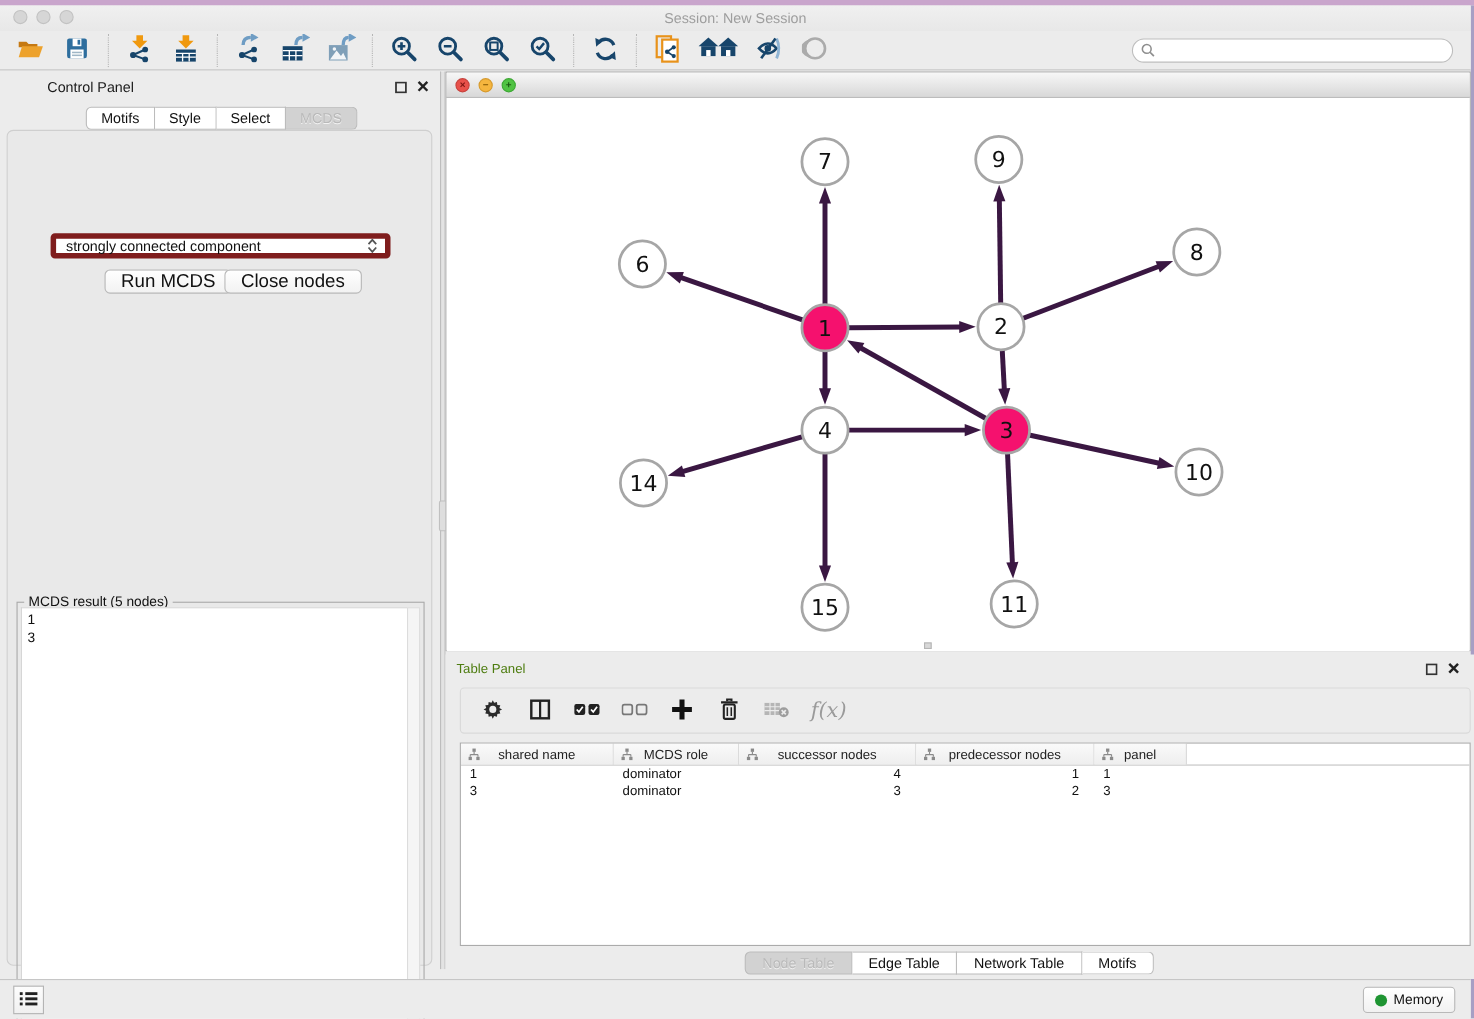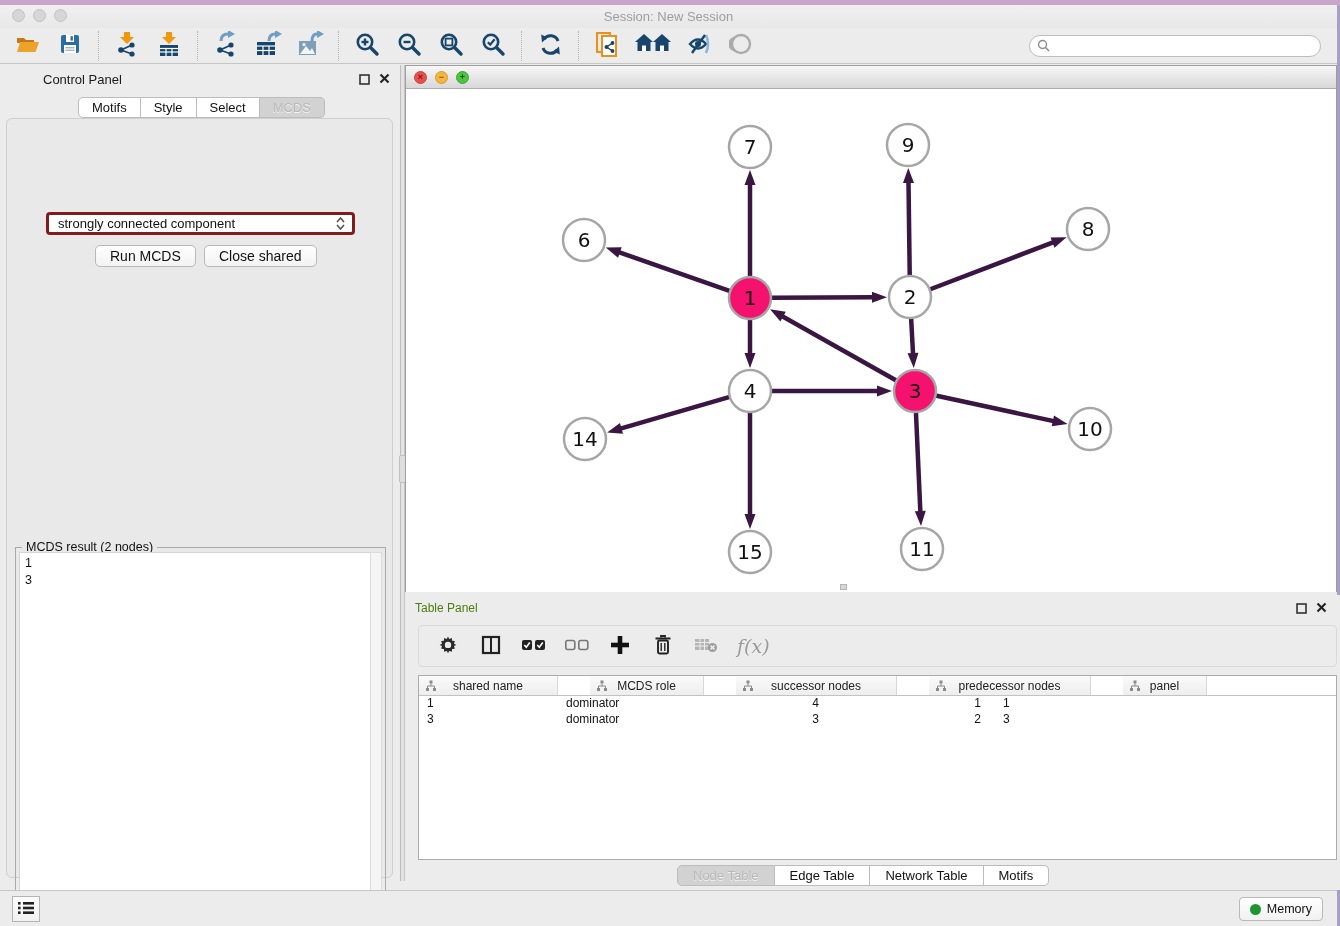--- a/index.html
+++ b/index.html
@@ -50,26 +50,26 @@
   .seg { background:#fff; border:1px solid #bcbcbc; border-left:none; padding:0 13px;
     display:flex; align-items:center; font-size:13px; color:#111; cursor:default; white-space:nowrap; }
   .seg:first-child { border-left:1px solid #bcbcbc; border-radius:5px 0 0 5px; }
   .seg:last-child { border-radius:0 5px 5px 0; }
   .seg.selected { background:#d2d2d2; color:#b9b9b9; text-shadow:0 1px 0 #f2f2f2; }
 
   .cp-body { position:absolute; left:6px; top:53px; width:387px; height:760px;
     background:#e9e9e9; border:1px solid #cfcfcf; border-radius:6px; }
   .opt-label { position:absolute; left:0; width:100%; top:72px; text-align:center; font-size:13px; color:#111; }
   .combo { position:absolute; left:39px; top:93px; width:309px; height:23px; background:#fff;
-    border:3px solid #7f1d1d; border-radius:4px; display:flex; align-items:center; cursor:default; }
+    border:5px solid #7f1d1d; border-radius:4px; display:flex; align-items:center; cursor:default; }
   .combo-text { flex:1; padding-left:9px; font-size:13px; color:#111; }
   .combo-stepper { width:20px; display:flex; flex-direction:column; align-items:center; gap:1px; padding-right:4px; }
   .cp-btn { position:absolute; height:22px; background:linear-gradient(#ffffff,#f2f2f2);
     border:1px solid #b9b9b9; border-radius:5px; font-family:"Liberation Sans",sans-serif;
-    font-size:14px; color:#111; padding:0 14px; cursor:default; }
+    font-size:17px; color:#111; padding:0 14px; cursor:default; }
   .btn-run { left:88px; top:126px; }
   .btn-closepanel { left:197px; top:126px; }
 
   .result-group { position:absolute; left:8px; top:428px; width:371px; height:384px;
     border:1px solid #a9a9a9; }
   .result-legend { position:absolute; left:6px; top:-8px; background:#e9e9e9; padding:0 4px;
     font-size:12.5px; color:#111; }
   .result-text { position:absolute; left:3px; top:4px; right:15px; bottom:3px; background:#fff;
     border:1px solid #d6d6d6; border-right:none; font-family:"Liberation Sans",sans-serif;
     font-size:12.5px; color:#111; padding:2px 0 0 5px; line-height:17px; white-space:pre; }
@@ -103,21 +103,21 @@
   .table-panel .panel-float { right:33px; top:7px; }
   .table-panel .panel-close { right:13px; top:6px; }
   .tp-toolbar { position:absolute; left:13px; top:30px; width:919px; height:42px;
     background:#ececec; border:1px solid #d9d9d9; border-radius:4px;
     display:flex; align-items:center; gap:19px; padding-left:17px; }
   .tp-icon { display:flex; align-items:center; justify-content:center; width:24px; height:24px; cursor:default; }
   .fx-label { font-family:"DejaVu Serif", serif; font-style:italic; font-size:19px; color:#9a9a9a; cursor:default; }
 
   .tp-table { position:absolute; left:13px; top:80px; width:919px; height:185px;
     background:#fff; border:1px solid #ababab; overflow:hidden; }
-  .tp-thead { display:flex; height:20px; border-bottom:1px solid #c2c2c2;gap:32px; }
+  .tp-thead { display:flex; height:20px; border-bottom:1px solid #c2c2c2; }
   .th-cell { position:relative; background:linear-gradient(#fafafa,#eeeeee); border-right:1px solid #d8d8d8;
     display:flex; align-items:center; justify-content:center; font-size:12px; color:#222; cursor:default; }
   .th-cell svg { position:absolute; left:6px; top:4px; }
   .tp-row { display:flex; height:16px; font-size:12px; color:#111; }
   .td-cell { overflow:hidden; white-space:nowrap; }
   .td-left { text-align:left; padding-left:8px; }
   .td-right { text-align:right; padding-right:14px; }
 
   .tp-tabs { left:272px; top:270px; }
   .tp-tabs .seg { font-size:13px; padding:0 15px; }
@@ -376,24 +376,24 @@
       <span class="combo-stepper">
         <svg width="9" height="6" viewBox="0 0 9 6">
             <polyline points="1,5 4.5,1 8,5" stroke="#555" stroke-width="1.6" fill="none"></polyline>
           </svg>
         <svg width="9" height="6" viewBox="0 0 9 6">
             <polyline points="1,1 4.5,5 8,1" stroke="#555" stroke-width="1.6" fill="none"></polyline>
           </svg>
       </span>
     </div>
     <button class="cp-btn btn-run">Run MCDS</button>
-    <button class="cp-btn btn-closepanel">Close shared</button>
+    <button class="cp-btn btn-closepanel">Close nodes</button>
 
     <div class="result-group">
-      <span class="result-legend">MCDS result (2 nodes)</span>
+      <span class="result-legend">MCDS result (5 nodes)</span>
       <div class="result-text" id="result-text">1
 3</div>
       <div class="result-scroll"></div>
     </div>
   </div>
 </div>
 
 <div class="v-splitter">
   <div class="grip"></div>
 </div>

